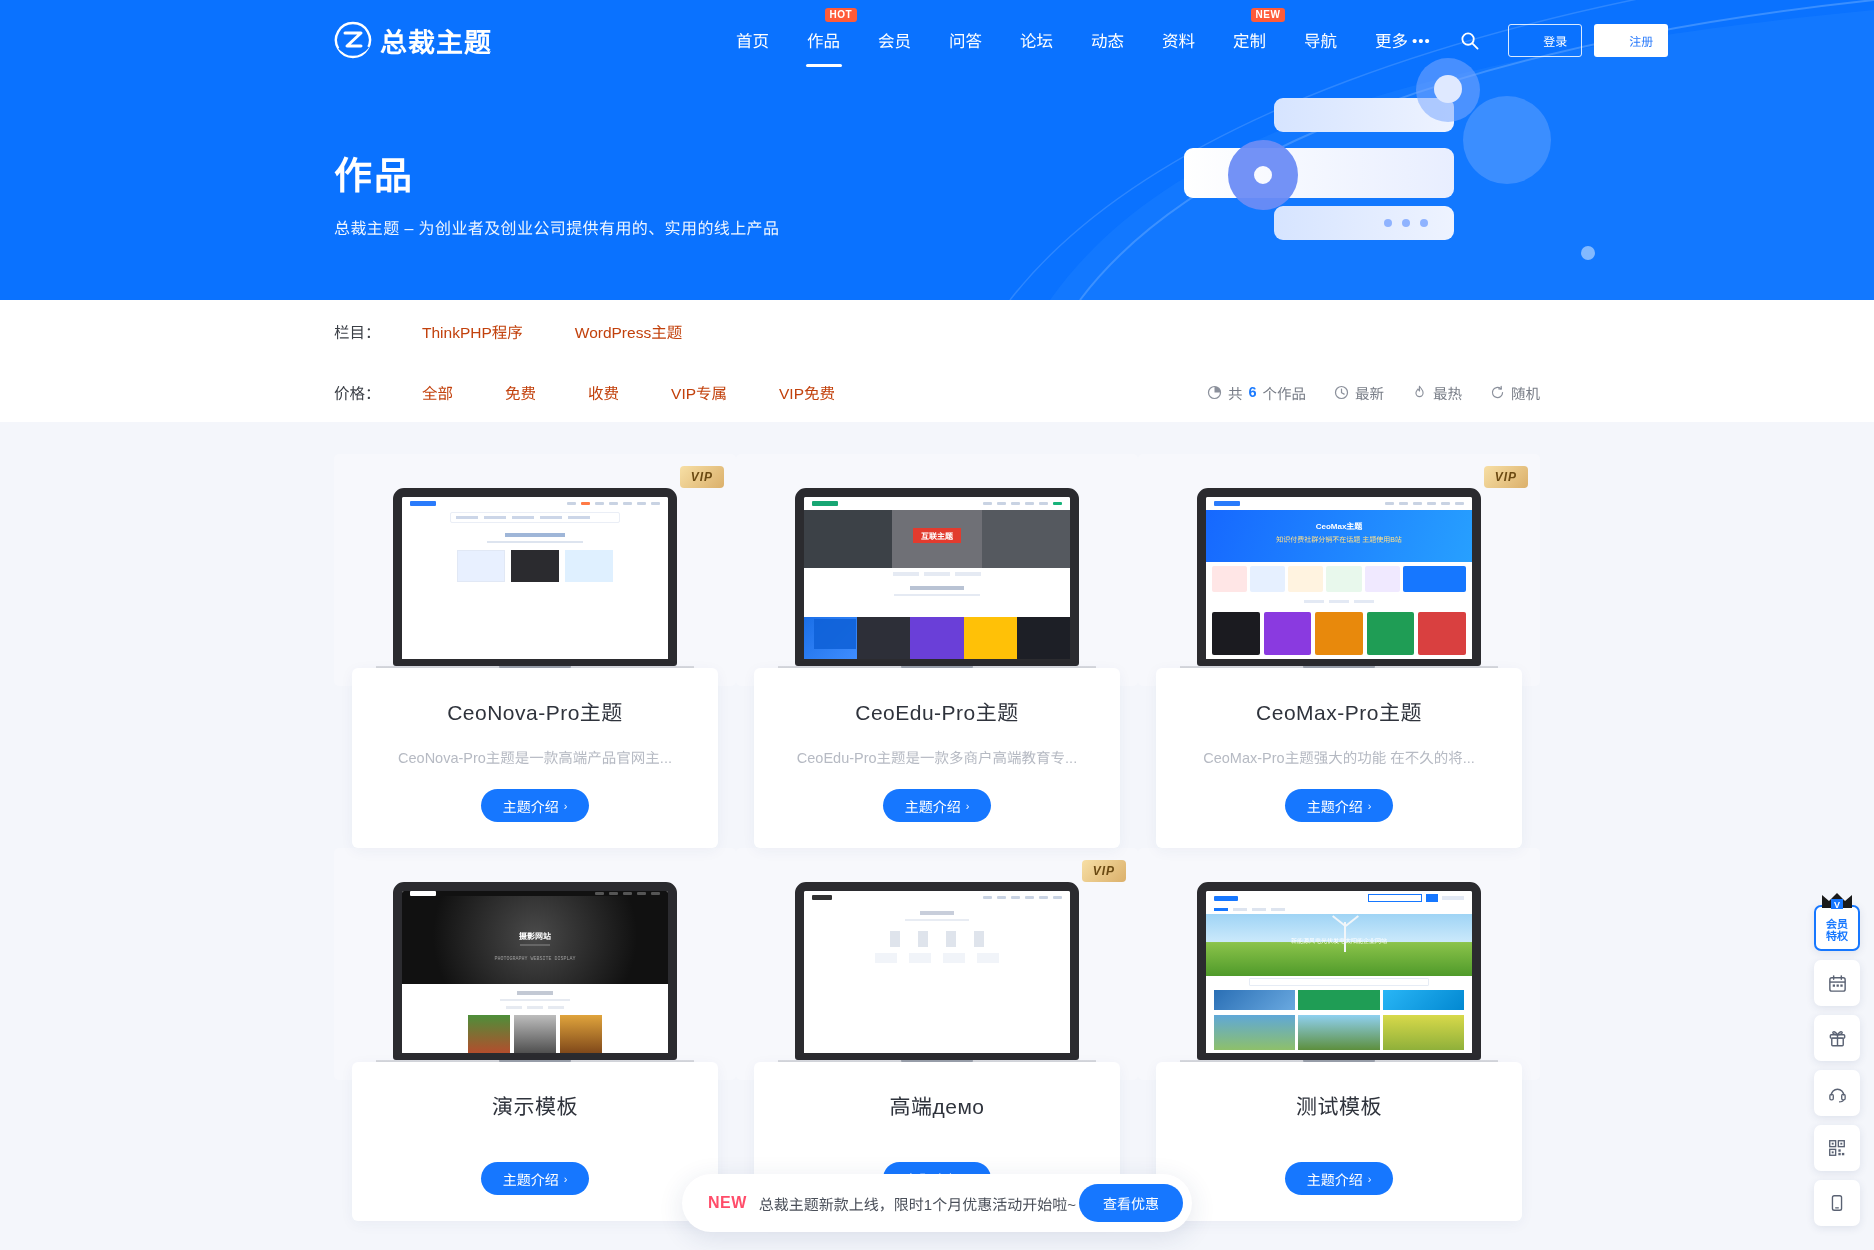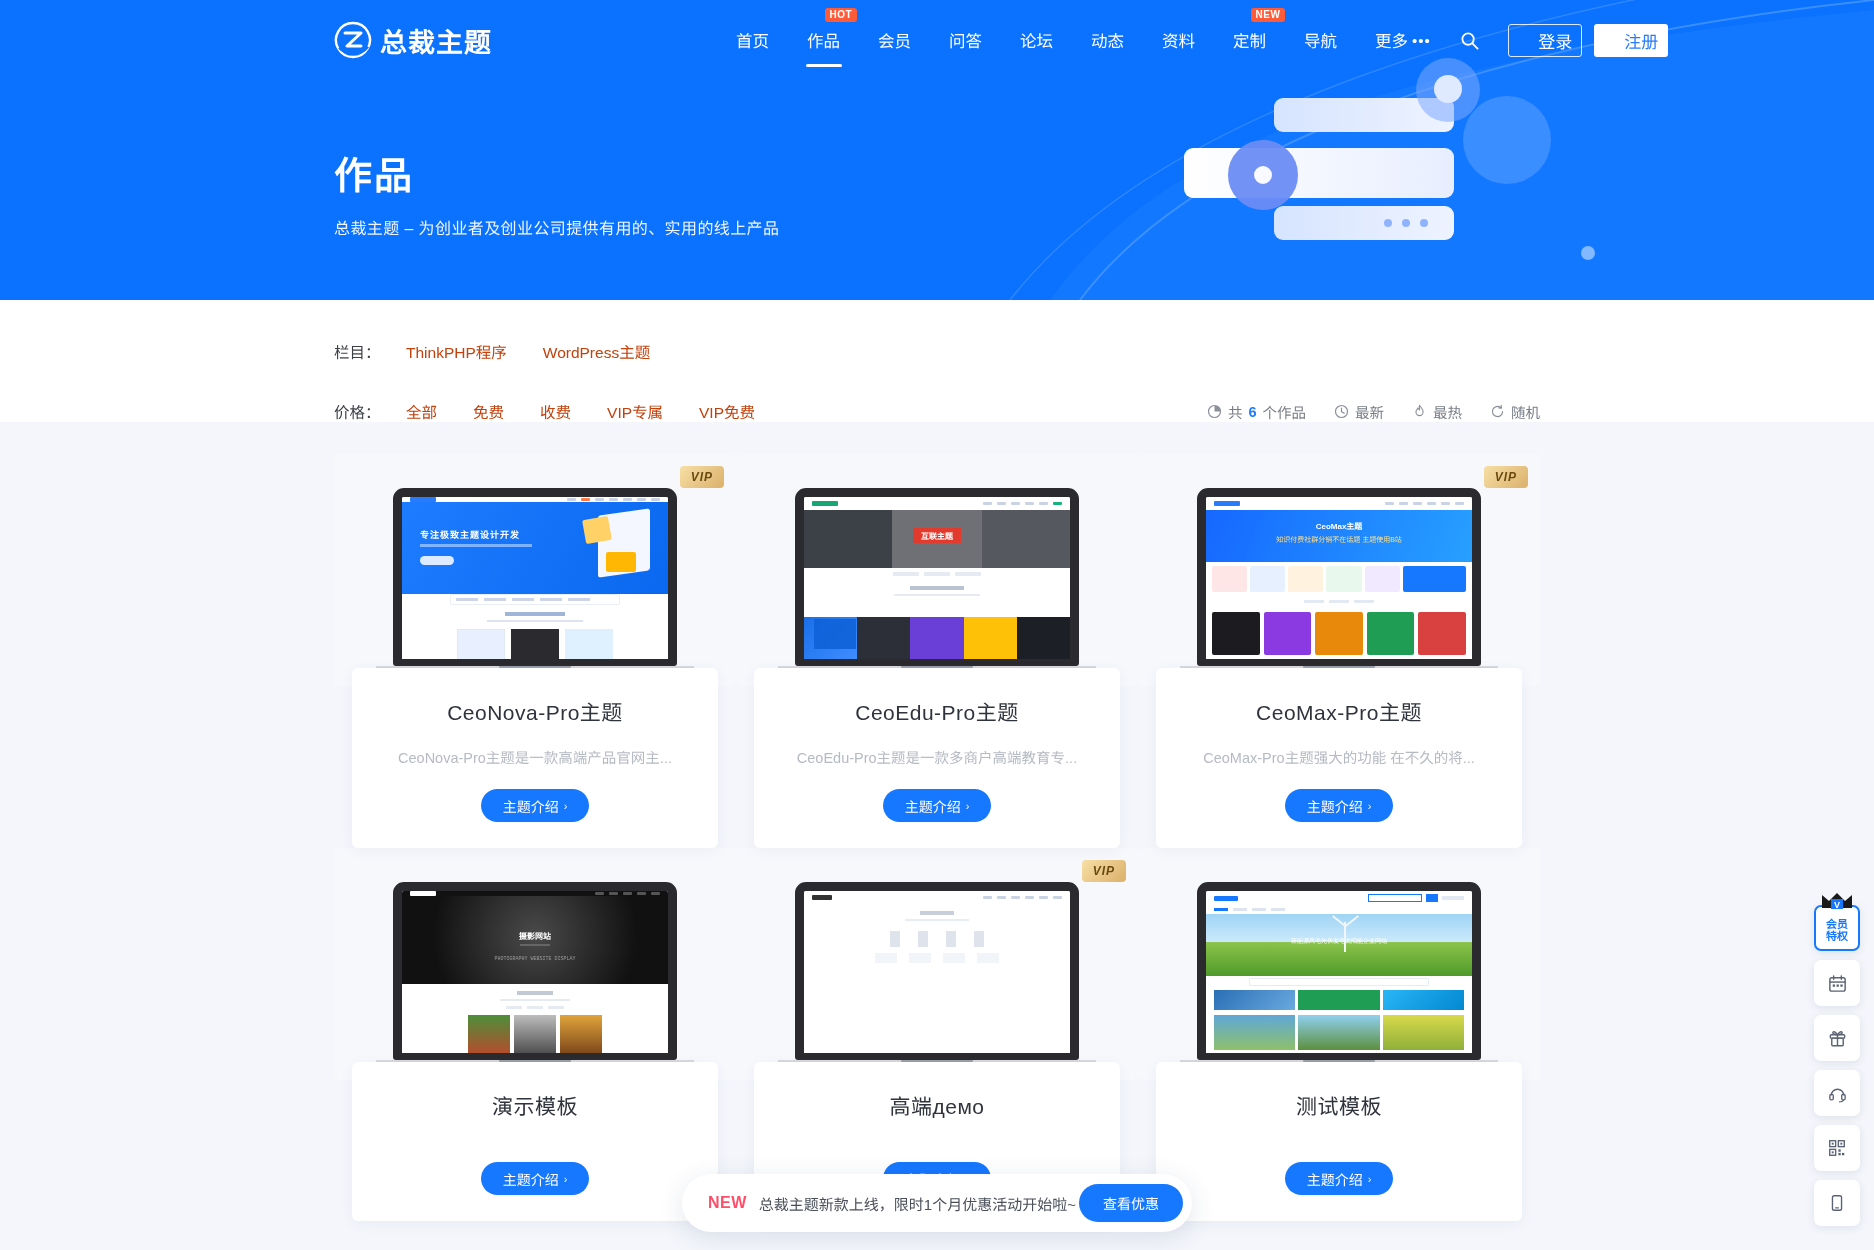--- a/index.html
+++ b/index.html
@@ -60,21 +60,21 @@
 
   .nav-right {
     display: flex; align-items: center; gap: 0; margin-left: auto; margin-right: 334px;
   }
   .search-btn {
     width: 40px; height: 40px; display: flex; align-items: center; justify-content: center;
     cursor: pointer; margin-right: 18px;
   }
   .btn-login, .btn-register {
     display: flex; align-items: center; justify-content: center;
-    width: 74px; height: 33px; font-size: 17px; border-radius: 3px;
+    width: 74px; height: 33px; font-size: 12px; border-radius: 3px;
     cursor: pointer;
     padding-left: 21px;
   }
   .btn-login { border: 1px solid rgba(255,255,255,.85); color:#fff; margin-right: 12px; }
   .btn-register { background: #fff; color: #2a7bfb; }
 
   
   .hero-text { position: relative; z-index: 4; margin-left: 334px; margin-top: 65px; }
   .hero-title { font-size: 38px; color: #fff; font-weight: 700; letter-spacing: 2px; }
   .hero-sub { margin-top: 15px; font-size: 16px; color: rgba(255,255,255,.93); letter-spacing: .4px; }
@@ -86,23 +86,24 @@
     background: linear-gradient(90deg,#d6e4ff,#eef3ff);
   }
   .il-ring {
     position: absolute; border-radius: 50%;
     border: 26px solid #6c8cf5; opacity: .95;
   }
 
   
   .filters { background: #fff; padding: 0 0 0 0; }
   .filter-row {
-    display: flex; align-items: flex-end;
+    display: flex; align-items: center;
     margin-left: 334px; margin-right: 334px;
     height: 62px;
+    gap: 16px;
   }
   .filter-label { font-size: 15.5px; color: #3b3f46; width: 72px; flex: 0 0 72px; }
   .filter-opt {
     font-size: 15.5px; color: #c2410c; margin-right: 36px; cursor: pointer;
     white-space: nowrap;
   }
   .filter-meta { margin-left: auto; display: flex; align-items: center; gap: 28px; }
   .meta-item {
     display: flex; align-items: center; gap: 6px;
     font-size: 14.5px; color: #787d87; cursor: pointer; white-space: nowrap;
@@ -373,28 +374,20 @@
                   <div class="site-navs">
                     <i></i>
                     <i style="background:#ff7a45"></i>
                     <i></i>
                     <i></i>
                     <i></i>
                     <i></i>
                     <i></i>
                   </div>
                 </div>
-              <div class="site-hero" style="height:92px;background:linear-gradient(120deg,#1d7cff,#0a68f0);position:relative;">
-                <div style="position:absolute;left:18px;top:26px;color:#fff;font-size:9px;font-weight:700;letter-spacing:1px;">专注极致主题设计开发</div>
-                <div style="position:absolute;left:18px;top:42px;width:112px;height:3px;background:rgba(255,255,255,.45);"></div>
-                <div style="position:absolute;left:18px;top:54px;width:34px;height:9px;border-radius:5px;background:rgba(255,255,255,.85);"></div>
-                <div style="position:absolute;right:18px;top:10px;width:52px;height:62px;background:#f4f7ff;border-radius:3px;transform:skewY(-8deg);"></div>
-                <div style="position:absolute;right:58px;top:16px;width:26px;height:24px;background:#ffd166;border-radius:2px;transform:rotate(-10deg);"></div>
-                <div style="position:absolute;right:32px;top:50px;width:30px;height:20px;background:#ffb703;border-radius:2px;"></div>
-              </div>
               <div style="height:16px;background:#fff;display:flex;align-items:center;justify-content:center;">
                 <div style="width:170px;height:11px;background:#fff;border:1px solid #eaeef6;border-radius:2px;display:flex;gap:6px;align-items:center;padding:0 5px;">
                   <i style="width:22px;height:3px;background:#ccd6e8;display:block;"></i>
                     <i style="width:22px;height:3px;background:#ccd6e8;display:block;"></i>
                   <i style="width:22px;height:3px;background:#ccd6e8;display:block;"></i>
                     <i style="width:22px;height:3px;background:#ccd6e8;display:block;"></i>
                   <i style="width:22px;height:3px;background:#ccd6e8;display:block;"></i>
                 </div>
               </div>
               <div style="flex:1;background:#fff;display:flex;flex-direction:column;align-items:center;padding-top:7px;">

